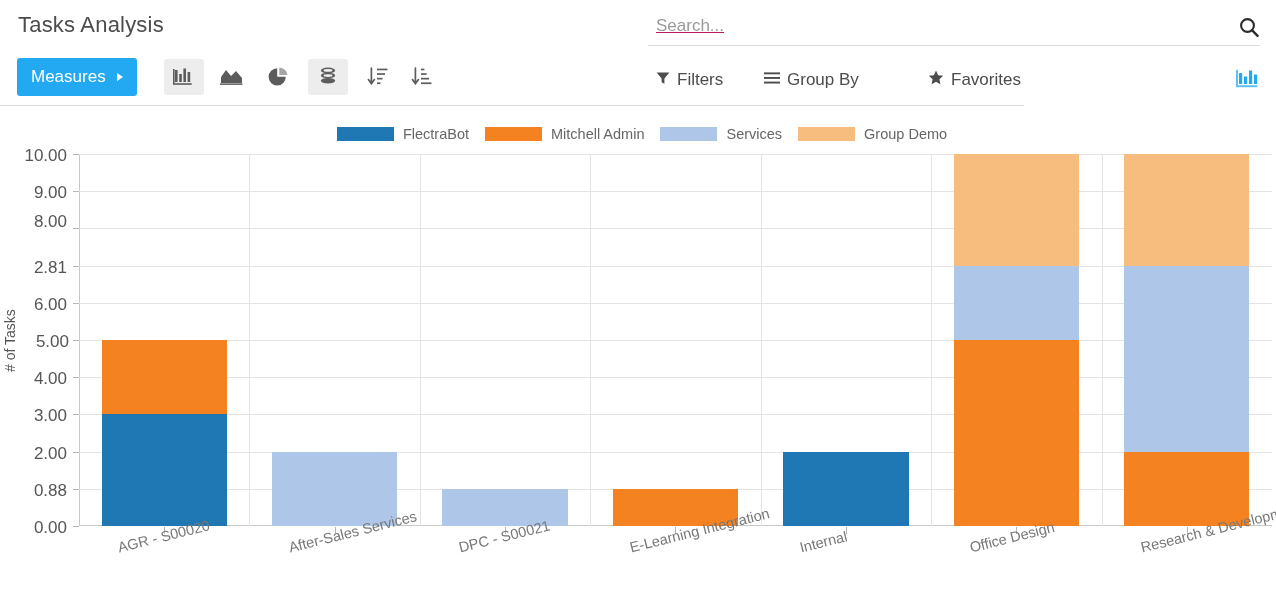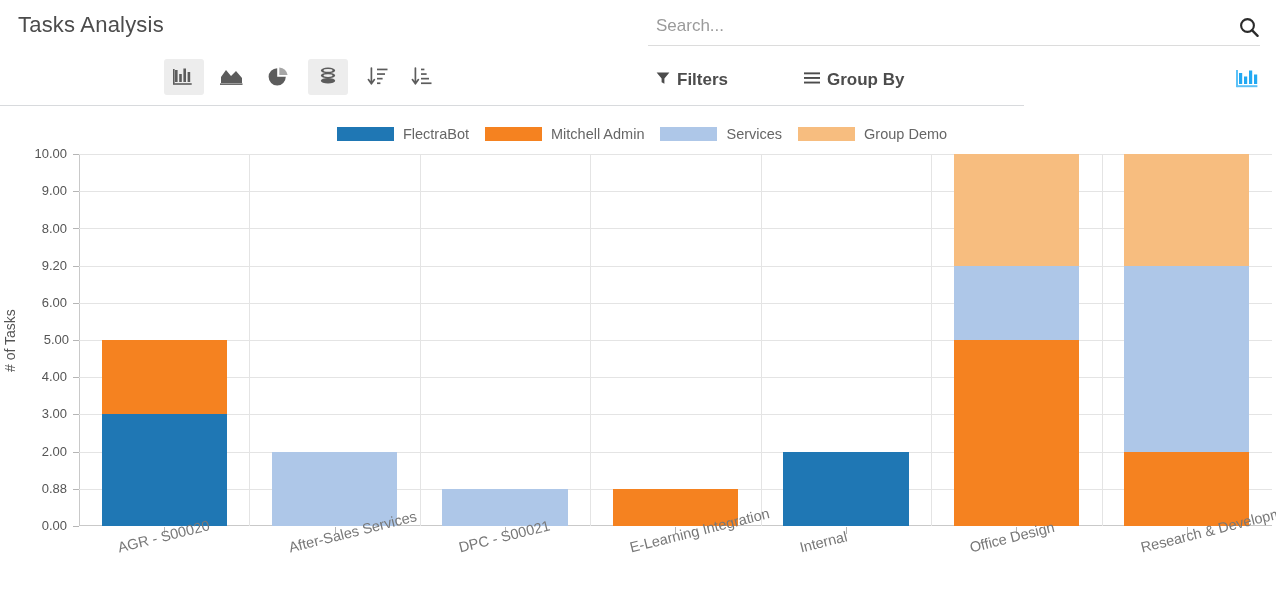--- a/index.html
+++ b/index.html
@@ -33,22 +33,23 @@
   }
   .searchview {
     position: absolute; left: 648px; top: 10px;
     width: 612px; height: 36px;
     border-bottom: 1px solid #dcdcdc;
   }
   .searchview-input {
     position: absolute; left: 6px; top: 2px;
     width: 560px; height: 28px;
     border: none; outline: none; background: transparent;
-    font-size: 17px; color: #15803d;
+    font-size: 17px; color: #be185d;
     font-family: "Liberation Sans", sans-serif;
+    text-decoration: underline;
   }
   .searchview-input::placeholder { color: #9a9a9a; opacity: 1; }
   .search-btn {
     position: absolute; right: -4px; top: 2px;
     width: 30px; height: 30px; cursor: pointer;
     display: flex; align-items: center; justify-content: center;
   }
 
   .cp-row-bottom {
     position: absolute; top: 54px; left: 0; width: 1276px; height: 51px;
@@ -73,21 +74,21 @@
     width: 40px; height: 36px;
     display: flex; align-items: center; justify-content: center;
     border-radius: 3px; cursor: pointer;
     background: transparent;
   }
   .icon-btn.active { background: #ededed; }
   .icon-btn svg { display: block; }
 
   .filter-group {
     position: absolute; top: 0; height: 51px;
-    display: flex; align-items: center; font-weight: bold;
+    display: flex; align-items: center;
   }
   .fg-item {
     display: flex; align-items: center; gap: 7px;
     font-size: 17px; color: #4c4c4c; cursor: pointer;
     white-space: nowrap;
   }
   .view-switch {
     position: absolute; right: 14px; top: 12px;
     width: 28px; height: 26px; cursor: pointer;
     display: flex; align-items: center; justify-content: center;
@@ -127,21 +128,21 @@
   .gridline-h {
     position: absolute; left: 0; width: 1193px; height: 1px;
     background: #e4e4e4;
   }
   .gridline-v {
     position: absolute; top: 0; width: 1px; height: 372px;
     background: #e4e4e4;
   }
   .tick-label-y {
     position: absolute; right: 0; width: 66px;
-    text-align: right; font-size: 13px; color: #555555;
+    text-align: right; font-size: 17px; color: #555555;
     transform: translateY(-8px);
   }
   .tick-mark-y {
     position: absolute; width: 6px; height: 1px; background: #b5b5b5;
   }
   .tick-mark-x {
     position: absolute; width: 1px; height: 7px; background: #b5b5b5;
   }
   .axis-title-y {
     position: absolute;
@@ -176,20 +177,24 @@
           <svg width="22" height="22" viewBox="0 0 22 22">
             <circle cx="9.5" cy="9.5" r="6.4" fill="none" stroke="#2b2b2b" stroke-width="2.1"></circle>
             <line x1="14.2" y1="14.4" x2="19.6" y2="19.8" stroke="#2b2b2b" stroke-width="2.4" stroke-linecap="round"></line>
           </svg>
         </div>
       </div>
     </div>
 
     <div class="cp-row-bottom">
 
+      <button class="measures-btn">
+        <span>Measures</span>
+        <span class="caret-right"></span>
+      </button>
 
       <div class="icon-btn active" style="left:164px;">
         <svg width="22" height="22" viewBox="0 0 22 22">
           <rect x="2" y="4" width="2.6" height="12" fill="#5c5c5c"></rect>
           <rect x="6.2" y="8" width="2.6" height="8" fill="#5c5c5c"></rect>
           <rect x="10.4" y="2.5" width="2.6" height="13.5" fill="#5c5c5c"></rect>
           <rect x="14.6" y="6" width="2.6" height="10" fill="#5c5c5c"></rect>
           <rect x="1.2" y="17.2" width="17.5" height="1.6" fill="#5c5c5c"></rect>
           <rect x="0" y="3" width="1.6" height="15.8" fill="#5c5c5c"></rect>
         </svg>
@@ -243,33 +248,43 @@
         <div class="fg-item">
           <span>
             <svg width="14" height="14" viewBox="0 0 14 14">
                 <path d="M0.6 1.4 H13.4 L8.4 7.4 V12.8 L5.6 11.2 V7.4 Z" fill="#4c4c4c"></path>
               </svg>
           </span>
           <span>Filters</span>
         </div>
       </div>
 
-      <div class="filter-group" style="left:804px;">
+      <div class="filter-group" style="left:764px;">
         <div class="fg-item">
           <span>
             <svg width="16" height="14" viewBox="0 0 16 14">
               <rect x="0" y="1.4" width="16" height="1.9" fill="#4c4c4c"></rect>
               <rect x="0" y="6.0" width="16" height="1.9" fill="#4c4c4c"></rect>
               <rect x="0" y="10.6" width="16" height="1.9" fill="#4c4c4c"></rect>
             </svg>
           </span>
           <span>Group By</span>
         </div>
       </div>
 
+      <div class="filter-group" style="left:928px;">
+        <div class="fg-item">
+          <span>
+            <svg width="16" height="15" viewBox="0 0 16 15">
+                <path d="M8 0.6 L10.1 5.2 L15.2 5.8 L11.4 9.2 L12.4 14.2 L8 11.7 L3.6 14.2 L4.6 9.2 L0.8 5.8 L5.9 5.2 Z" fill="#4c4c4c"></path>
+              </svg>
+          </span>
+          <span>Favorites</span>
+        </div>
+      </div>
 
       <div class="view-switch">
         <svg width="26" height="24" viewBox="0 0 26 24">
           <rect x="4" y="6" width="3.2" height="11" fill="#23a9f2"></rect>
           <rect x="9" y="9.5" width="3.2" height="7.5" fill="#23a9f2"></rect>
           <rect x="14" y="3.5" width="3.2" height="13.5" fill="#23a9f2"></rect>
           <rect x="19" y="7.5" width="3.2" height="9.5" fill="#23a9f2"></rect>
           <rect x="2.4" y="18.2" width="20" height="2" fill="#5cc1f7"></rect>
           <rect x="1.0" y="3.0" width="2" height="17.2" fill="#5cc1f7"></rect>
         </svg>
@@ -339,23 +354,23 @@
         <div class="tick-label-y" style="left: 0px; top: 344.6px; width: 67px;">2.00</div>
         <div class="tick-mark-y" style="left: 73px; top: 307.4px;"></div>
         <div class="tick-label-y" style="left: 0px; top: 307.4px; width: 67px;">3.00</div>
         <div class="tick-mark-y" style="left: 73px; top: 270.2px;"></div>
         <div class="tick-label-y" style="left: 0px; top: 270.2px; width: 67px;">4.00</div>
         <div class="tick-mark-y" style="left: 73px; top: 233px;"></div>
         <div class="tick-label-y" style="left: 2px; top: 233px; width: 67px;">5.00</div>
         <div class="tick-mark-y" style="left: 73px; top: 195.8px;"></div>
         <div class="tick-label-y" style="left: 0px; top: 195.8px; width: 67px;">6.00</div>
         <div class="tick-mark-y" style="left: 73px; top: 158.6px;"></div>
-        <div class="tick-label-y" style="left: 0px; top: 158.6px; width: 67px;">9.20</div>
+        <div class="tick-label-y" style="left: 0px; top: 158.6px; width: 67px;">2.81</div>
         <div class="tick-mark-y" style="left: 73px; top: 121.4px;"></div>
-        <div class="tick-label-y" style="left: 0px; top: 122px; width: 67px;">8.00</div>
+        <div class="tick-label-y" style="left: 0px; top: 113px; width: 67px;">8.00</div>
         <div class="tick-mark-y" style="left: 73px; top: 84.2px;"></div>
         <div class="tick-label-y" style="left: 0px; top: 84.2px; width: 67px;">9.00</div>
         <div class="tick-mark-y" style="left: 73px; top: 47px;"></div>
         <div class="tick-label-y" style="left: 0px; top: 47px; width: 67px;">10.00</div>
       </div>
     <div id="xaxis-layer">
         <div class="tick-mark-x" style="left: 164px; top: 420px;"></div>
         <div class="cat-label" style="left: 116.214px; top: 433px;">AGR - S00020</div>
         <div class="tick-mark-x" style="left: 335px; top: 420px;"></div>
         <div class="cat-label" style="left: 286.643px; top: 433px;">After-Sales Services</div>

